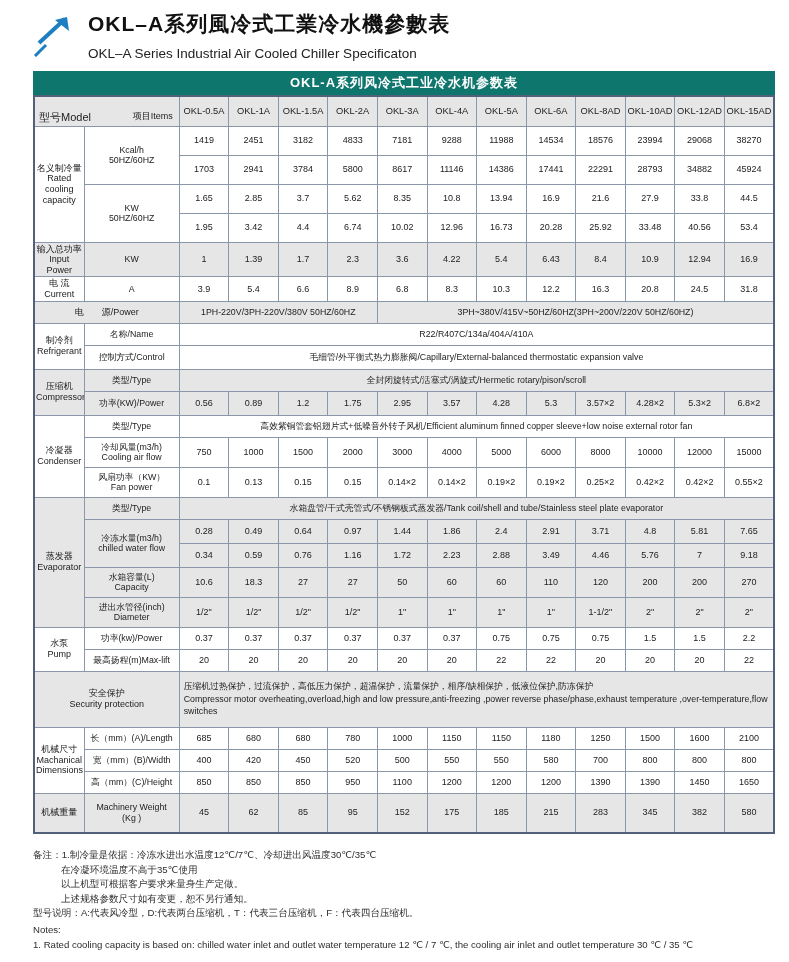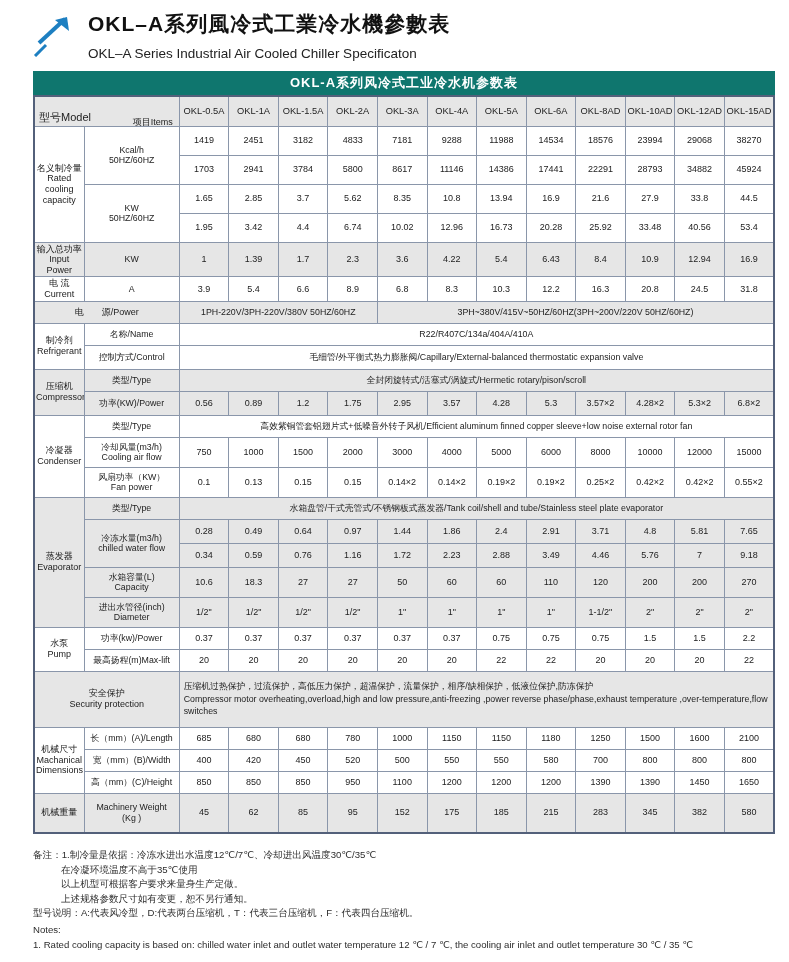--- a/index.html
+++ b/index.html
@@ -42,21 +42,21 @@
   table.spec .model { font-size:9.3px; }
   
   th.corner {
     position:relative; height:30px;
     background-image:linear-gradient(to bottom right,
       transparent calc(50% - 0.6px), #8a96aa calc(50% - 0.6px),
       #8a96aa calc(50% + 0.6px), transparent calc(50% + 0.6px));
   }
   th.corner.sh { background-color:#e6e6e6; }
   .corner-model { position:absolute; left:4px; bottom:2px; font-size:11px; }
-  .corner-items { position:absolute; right:6px; top:20px; font-size:9px; }
+  .corner-items { position:absolute; right:6px; top:14px; font-size:9px; }
   
   .notes { margin-top:14px; font-size:9.6px; color:#2d2d2d; }
   .notes .line { display:block; line-height:14.6px; }
   .notes .ind1 { padding-left:20px; }
   .notes .ind2 { padding-left:28px; }
   .notes-en { margin-top:2px; }
 </style>
 </head>
 <body>
 

